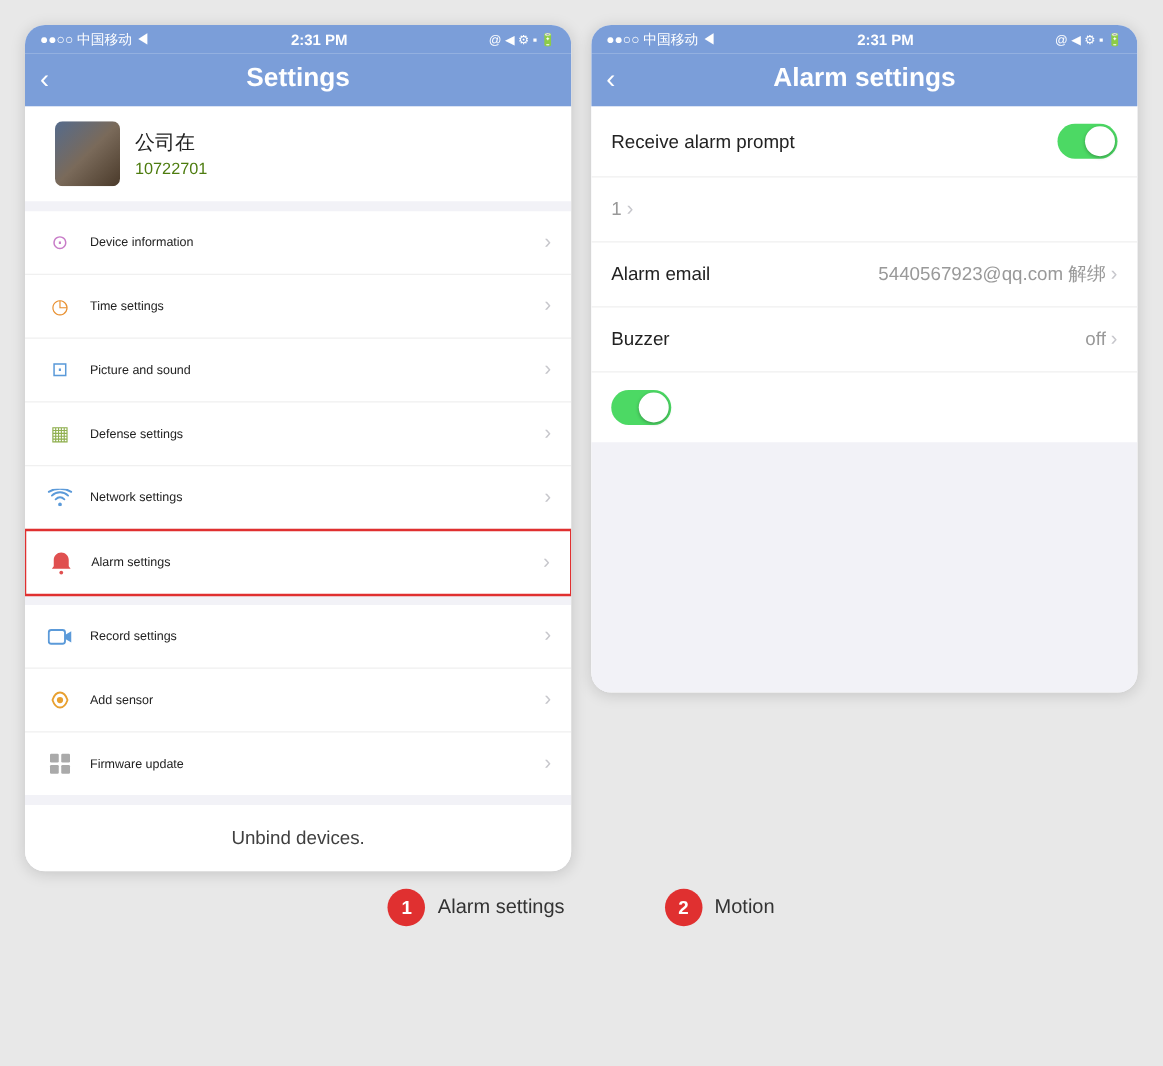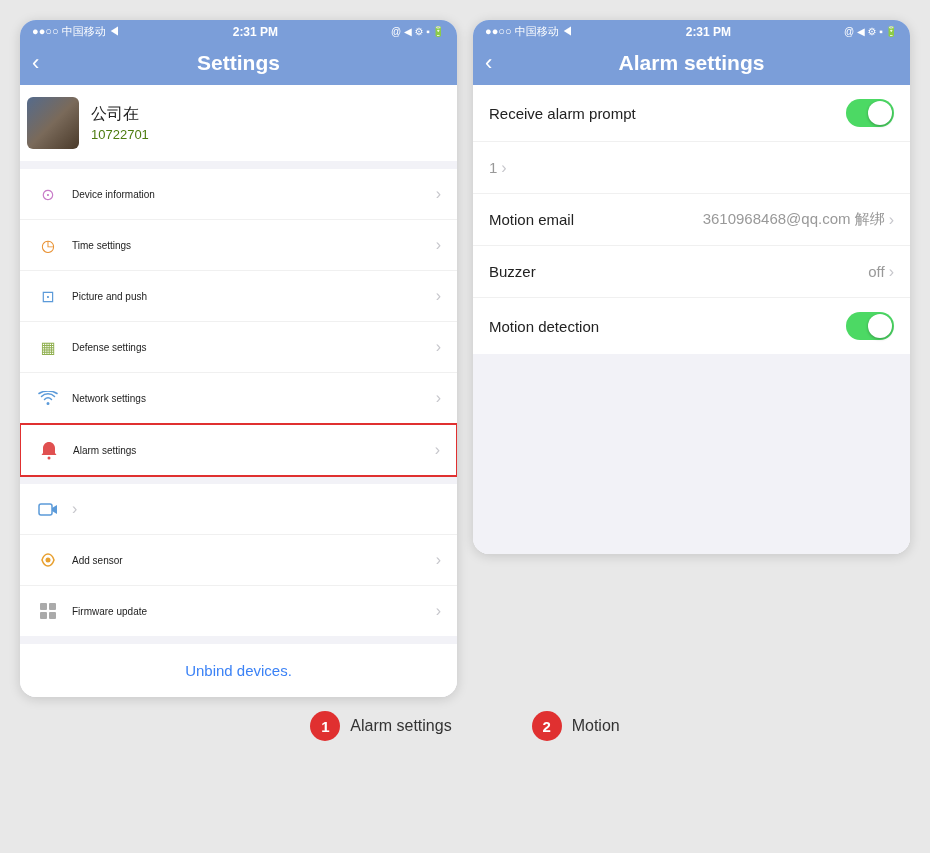--- a/index.html
+++ b/index.html
@@ -74,21 +74,21 @@
       background: #f2f2f7;
       flex: 1;
       overflow: hidden;
     }
 
     
     .device-profile {
       background: #fff;
       display: flex;
       align-items: center;
-      padding: 12px 7px;
+      padding: 12px 24px;
       margin-bottom: 8px;
     }
     .device-thumb {
       width: 52px;
       height: 52px;
       background: #888;
       border-radius: 6px;
       overflow: hidden;
       margin-right: 12px;
       flex-shrink: 0;
@@ -142,21 +142,21 @@
     
     .unbind-section {
       background: #fff;
       display: flex;
       align-items: center;
       justify-content: center;
       padding: 18px;
       margin-top: 8px;
     }
     .unbind-text {
-      color: #3b82f6;
+      color: #404040;
       font-size: 15px;
     }
 
     
     .settings-list {
       background: #fff;
       margin-bottom: 0;
     }
     .settings-item {
       display: flex;
@@ -289,21 +289,21 @@
         </div>
 
         <div class="menu-item">
           <div class="menu-icon icon-time">◷</div>
           <span class="menu-label">Time settings</span>
           <span class="menu-chevron">›</span>
         </div>
 
         <div class="menu-item">
           <div class="menu-icon icon-camera">⊡</div>
-          <span class="menu-label">Picture and push</span>
+          <span class="menu-label">Picture and sound</span>
           <span class="menu-chevron">›</span>
         </div>
 
         <div class="menu-item">
           <div class="menu-icon icon-shield">▦</div>
           <span class="menu-label">Defense settings</span>
           <span class="menu-chevron">›</span>
         </div>
 
         <div class="menu-item">
@@ -333,20 +333,21 @@
 
       <div class="menu-section">
 
         <div class="menu-item">
           <div class="menu-icon icon-record">
             <svg width="20" height="15" viewBox="0 0 20 15" fill="none">
               <rect x="1" y="2" width="13" height="11" rx="2" stroke="#5b9ad9" stroke-width="1.5" fill="none"></rect>
               <path d="M14 6l5-3v9l-5-3V6z" fill="#5b9ad9"></path>
             </svg>
           </div>
+          <span class="menu-label">Record settings</span>
           <span class="menu-chevron">›</span>
         </div>
 
         <div class="menu-item">
           <div class="menu-icon icon-sensor">
             <svg width="20" height="20" viewBox="0 0 20 20" fill="none">
               <path d="M4 10 Q6 4 10 4 Q14 4 16 10 Q14 16 10 16 Q6 16 4 10z" stroke="#e8a030" stroke-width="1.5" fill="none"></path>
               <circle cx="10" cy="10" r="2.5" fill="#e8a030"></circle>
             </svg>
           </div>
@@ -396,33 +397,32 @@
             <div class="toggle-knob"></div>
           </div>
         </div>
 
         <div class="settings-item">
           <span class="settings-value">1</span>
           <span class="settings-chevron">›</span>
         </div>
 
         <div class="settings-item">
-          <span class="settings-label">Motion email</span>
-          <span class="settings-value">3610968468@qq.com 解绑</span>
+          <span class="settings-label">Alarm email</span>
+          <span class="settings-value">5440567923@qq.com 解绑</span>
           <span class="settings-chevron">›</span>
         </div>
 
         <div class="settings-item">
           <span class="settings-label">Buzzer</span>
           <span class="settings-value">off</span>
           <span class="settings-chevron">›</span>
         </div>
 
         <div class="settings-item">
-          <span class="settings-label">Motion detection</span>
           <div class="toggle on">
             <div class="toggle-knob"></div>
           </div>
         </div>
       </div>
       <div class="gray-bg"></div>
     </div>
   </div>
 </div>
 

